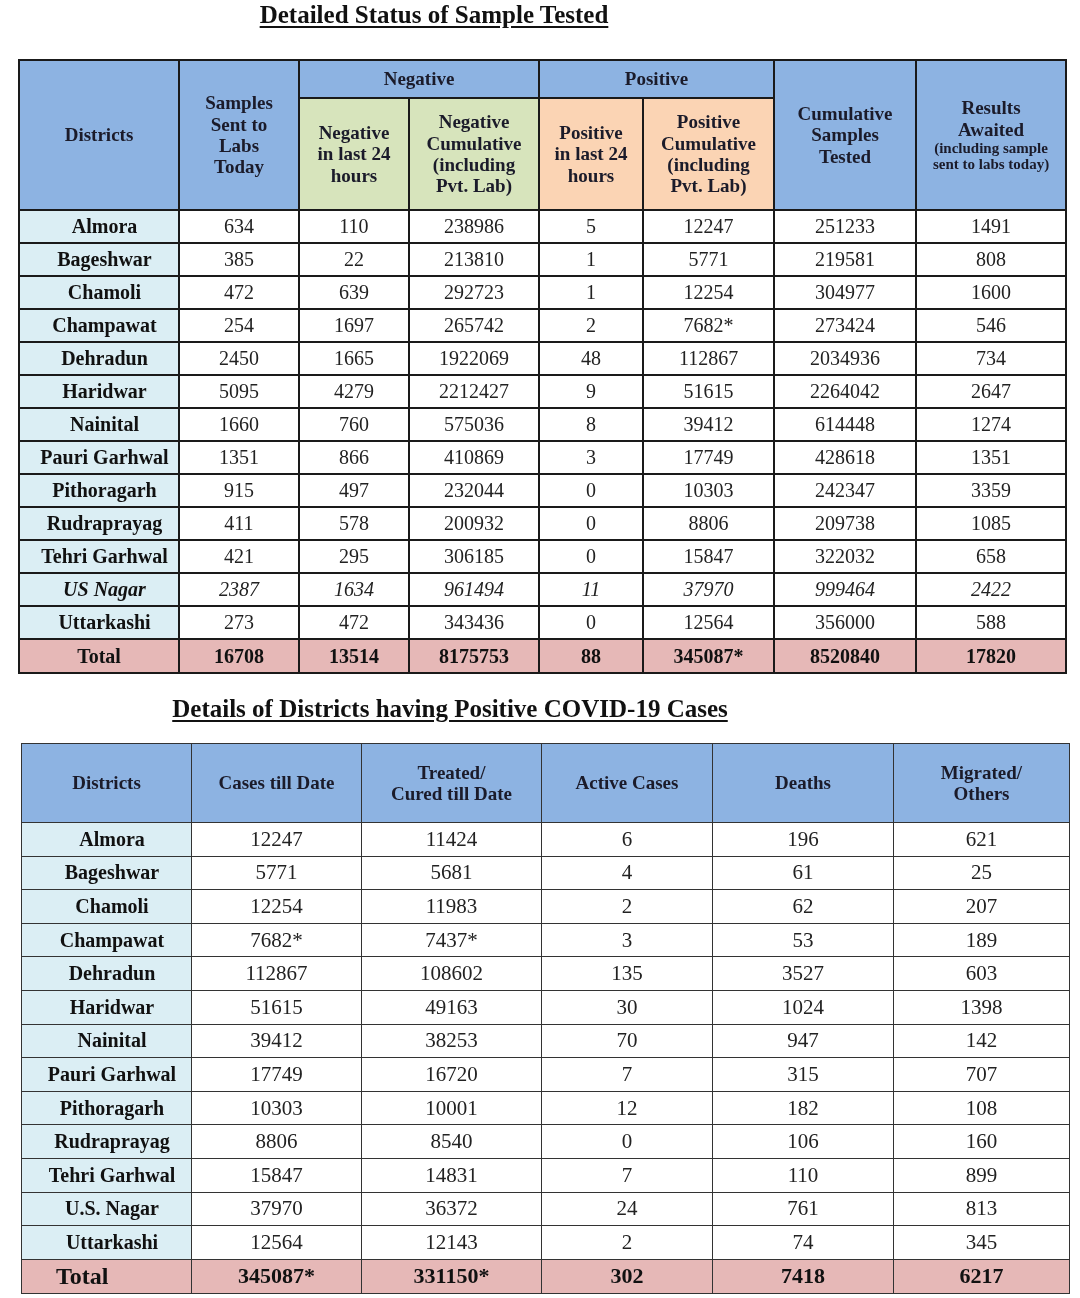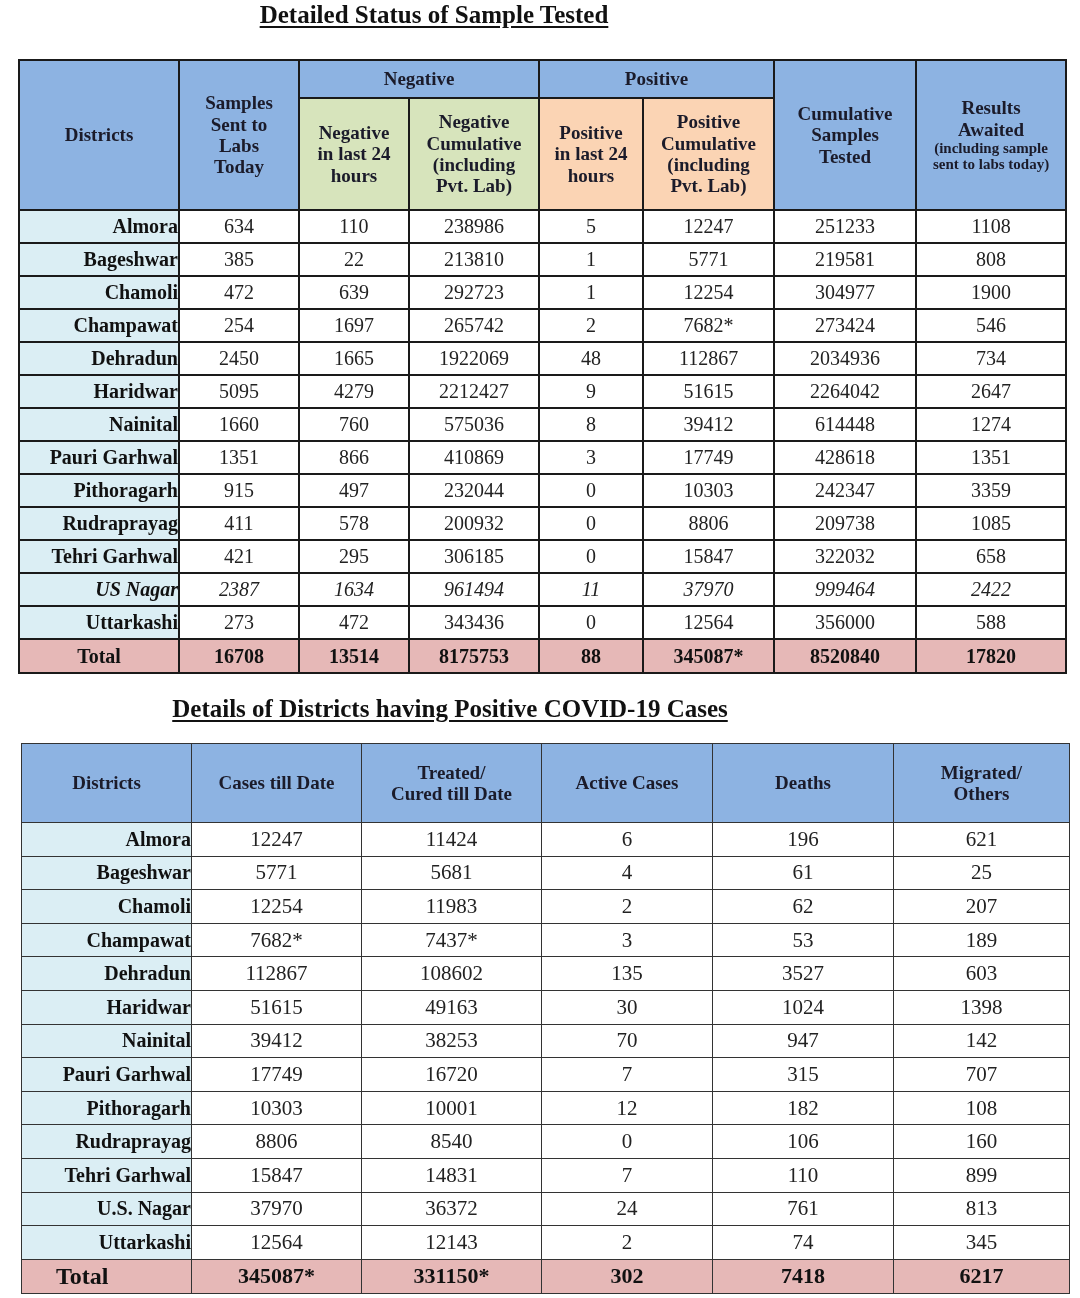--- a/index.html
+++ b/index.html
@@ -7,21 +7,21 @@
          font-family: "Liberation Serif", "DejaVu Serif", serif; color: #111; }
   .title { position: absolute; left: 0; width: 868px; text-align: center;
            font-weight: bold; font-size: 25px; text-decoration: underline;
            text-decoration-thickness: 2px; text-underline-offset: 3px; color: #111; }
   table { position: absolute; border-collapse: collapse; table-layout: fixed; }
   td, th { border: 2px solid #1a1a1a; padding: 0; text-align: center; vertical-align: middle; }
   th { background: #8db3e2; font-weight: bold; color: #1b1b2a; line-height: 1.12; }
   th.neg { background: #d7e4bc; }
   th.pos { background: #fbd4b4; }
   td { font-size: 20px; color: #222; background: #fff; }
-  td.dist { background: #dbeef4; text-align: right; font-weight: bold; padding-left: 11px; color: #111; }
+  td.dist { background: #dbeef4; text-align: center; font-weight: bold; padding-left: 11px; color: #111; }
   tr.total td { background: #e6b8b7; font-weight: bold; color: #111; }
   tr.total td.dist { text-align: center; padding-left: 0; background: #e6b8b7; }
   #t1 th { font-size: 19px; }
   #t2 th { font-size: 19px; }
   #t2 td { font-size: 21px; border-width: 1.5px; border-color: #333; }
   #t2 th { border-width: 1.5px; border-color: #333; }
   #t2 td.dist { font-size: 20px; }
   #t2 tr.total td { font-size: 22px; }
   #t2 tr.total td.dist { font-size: 24px; text-align: left; padding-left: 34px; }
   .sub { display: block; font-size: 15px; line-height: 1.1; }
@@ -75,41 +75,41 @@
   </thead>
   <tbody id="t1-body">
       <tr style="height: 33px;">
         <td class="dist">Almora</td>
         <td>634</td>
         <td>110</td>
         <td>238986</td>
         <td>5</td>
         <td>12247</td>
         <td>251233</td>
-        <td>1108</td>
+        <td>1491</td>
       </tr>
       <tr style="height: 33px;">
         <td class="dist">Bageshwar</td>
         <td>385</td>
         <td>22</td>
         <td>213810</td>
         <td>1</td>
         <td>5771</td>
         <td>219581</td>
         <td>808</td>
       </tr>
       <tr style="height: 33px;">
         <td class="dist">Chamoli</td>
         <td>472</td>
         <td>639</td>
         <td>292723</td>
         <td>1</td>
         <td>12254</td>
         <td>304977</td>
-        <td>1900</td>
+        <td>1600</td>
       </tr>
       <tr style="height: 33px;">
         <td class="dist">Champawat</td>
         <td>254</td>
         <td>1697</td>
         <td>265742</td>
         <td>2</td>
         <td>7682*</td>
         <td>273424</td>
         <td>546</td>

